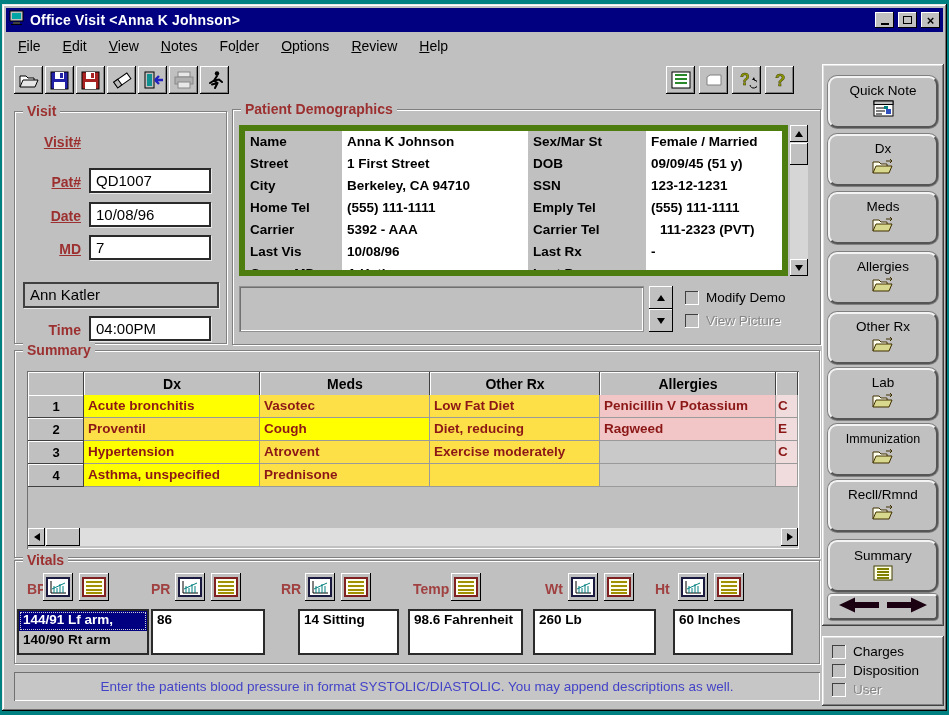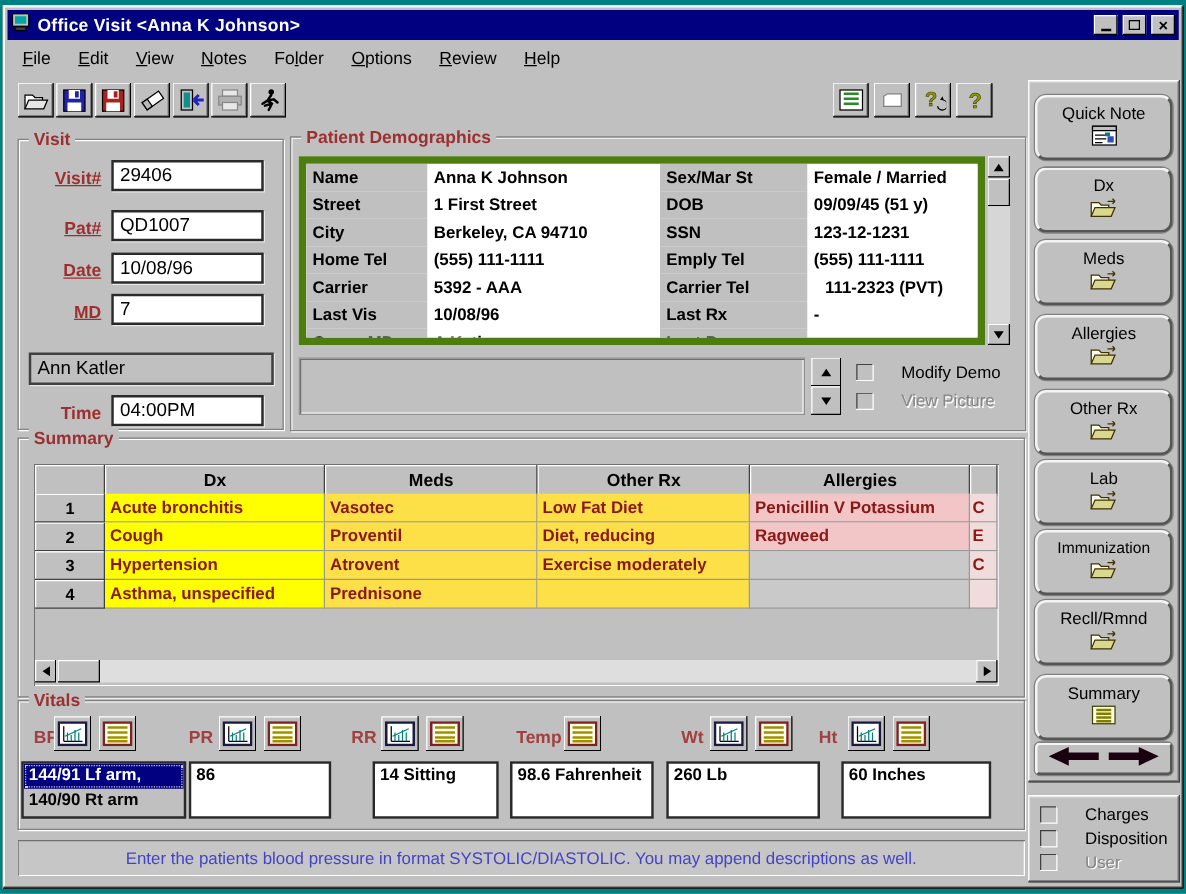--- a/index.html
+++ b/index.html
@@ -61,21 +61,21 @@
   .tri.up   { border-left:4px solid transparent; border-right:4px solid transparent; border-bottom:6px solid #000; }
   .tri.down { border-left:4px solid transparent; border-right:4px solid transparent; border-top:6px solid #000; }
   .tri.left { border-top:4px solid transparent; border-bottom:4px solid transparent; border-right:6px solid #000; }
   .tri.right{ border-top:4px solid transparent; border-bottom:4px solid transparent; border-left:6px solid #000; }
 
   .demo-note { position:absolute; left:6px; top:176px; width:405px; height:46px; background:#c0c0c0;
     box-shadow: inset 1px 1px 0 #707070, inset -1px -1px 0 #fff; border:1px solid #909090; }
   .spin { position:absolute; left:416px; width:24px; height:23px; background:#c0c0c0;
     box-shadow: inset -1px -1px 0 #000, inset 1px 1px 0 #fff; display:flex; align-items:center; justify-content:center; }
 
-  .cbrow { position:absolute; display:flex; align-items:center; gap:22px; }
+  .cbrow { position:absolute; display:flex; align-items:center; gap:7px; }
   .cbox { width:14px; height:14px; box-shadow: inset -1px -1px 0 #fff, inset 1px 1px 0 #404040; background:#c0c0c0; padding:2px; }
   .cbox .fill { width:100%; height:100%; background:linear-gradient(135deg,#7fd4d4 0%,#3fa0c8 55%,#3355c8 100%); }
   .cbox.off .fill { background:#9a9a9a; }
   .cblab { font-size:13.5px; color:#000; }
   .cblab.disabled { color:#868686; text-shadow:1px 1px 0 #fff; }
 
   
   .sum-wrap { position:absolute; left:12px; top:20px; width:772px; height:178px;
     box-shadow: inset 1px 1px 0 #707070, inset -1px -1px 0 #fff; padding:1px; }
   .sum-table { display:grid; grid-template-columns:56px 176px 170px 170px 176px 22px; grid-auto-rows:23px; }
@@ -237,21 +237,20 @@
         <svg width="20" height="20" viewBox="0 0 20 20">
               <text x="5" y="16" font-size="17" font-weight="bold" fill="#8f9a00" stroke="#404000" stroke-width="0.5">?</text>
             </svg>
       </span>
     </div>
   </div>
 
   <div class="groupbox" style="left:12px; top:107px; width:213px; height:233px;">
     <span class="legend">Visit</span>
     <span class="v-label link" style="left:4px; top:22px;">Visit#</span>
-    <div class="field" style="left:74px; top:16px; width:122px; height:25px;">29406</div>
     <span class="v-label link" style="left:4px; top:62px;">Pat#</span>
     <div class="field" style="left:74px; top:56px; width:122px; height:25px;">QD1007</div>
     <span class="v-label link" style="left:4px; top:96px;">Date</span>
     <div class="field" style="left:74px; top:90px; width:122px; height:25px;">10/08/96</div>
     <span class="v-label link" style="left:4px; top:129px;">MD</span>
     <div class="field" style="left:74px; top:123px; width:122px; height:25px;">7</div>
     <div class="field gray" style="left:8px; top:170px; width:196px; height:26px;">Ann Katler</div>
     <span class="v-label" style="left:4px; top:210px;">Time</span>
     <div class="field" style="left:74px; top:204px; width:122px; height:25px;">04:00PM</div>
   </div>
@@ -340,22 +339,22 @@
         <div class="hcell"></div>
 
         <div class="rcell">1</div>
         <div class="cell dx">Acute bronchitis</div>
         <div class="cell med">Vasotec</div>
         <div class="cell med">Low Fat Diet</div>
         <div class="cell alg">Penicillin V Potassium</div>
         <div class="cell ext">C</div>
 
         <div class="rcell">2</div>
+        <div class="cell med">Proventil</div>
         <div class="cell dx">Cough</div>
-        <div class="cell med">Proventil</div>
         <div class="cell med">Diet, reducing</div>
         <div class="cell alg">Ragweed</div>
         <div class="cell ext">E</div>
 
         <div class="rcell">3</div>
         <div class="cell dx">Hypertension</div>
         <div class="cell med">Atrovent</div>
         <div class="cell med">Exercise moderately</div>
         <div class="cell alg" style="background:#c9c9c9;"></div>
         <div class="cell ext">C</div>

